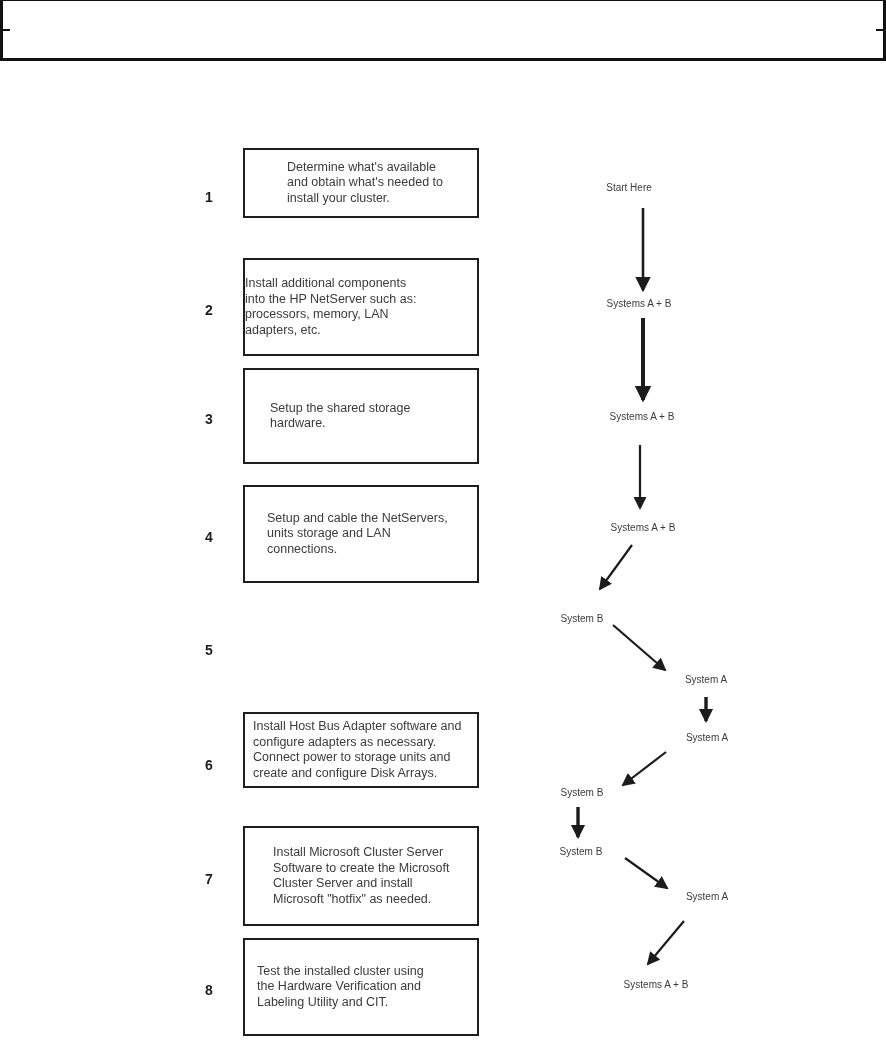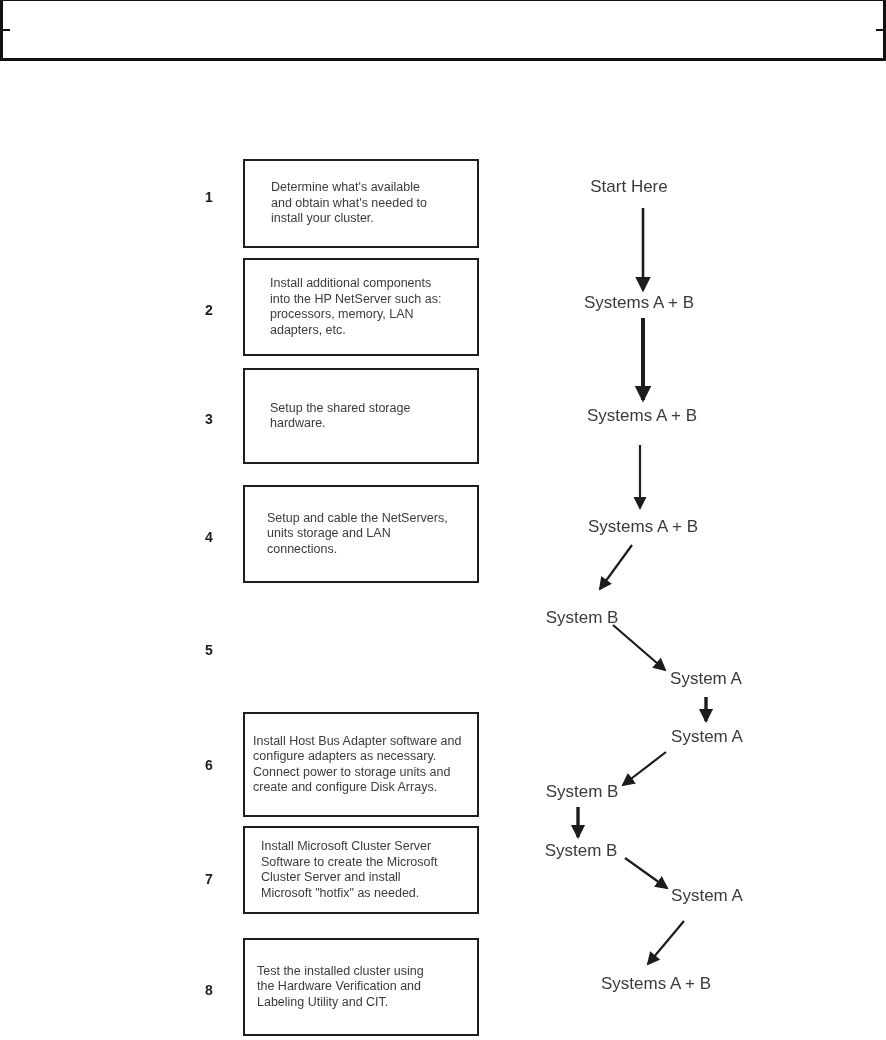--- a/index.html
+++ b/index.html
@@ -29,21 +29,21 @@
     display:flex;align-items:center;
   }
   .step-text{
     font-size:12.5px;line-height:15.5px;color:#3b3b3b;
     white-space:pre-line;padding-right:4px;
   }
 
   
   .flow-label{
     position:absolute;transform:translate(-50%,-50%);
-    font-size:17px;color:#3b3b3b;white-space:nowrap;
+    font-size:10px;color:#3b3b3b;white-space:nowrap;
   }
 
   
   .arrows{position:absolute;left:0;top:0;pointer-events:none;}
   .arrows line{stroke:#1c1c1c;}
   .a2{stroke-width:2.2px;}
   .a25{stroke-width:2.6px;}
   .a35{stroke-width:3.4px;}
   .a4{stroke-width:4px;}
 </style>
@@ -59,47 +59,47 @@
 
   <div class="step-number" style="top:189px">1</div>
   <div class="step-number" style="top:302px">2</div>
   <div class="step-number" style="top:411px">3</div>
   <div class="step-number" style="top:529px">4</div>
   <div class="step-number" style="top:642px">5</div>
   <div class="step-number" style="top:757px">6</div>
   <div class="step-number" style="top:871px">7</div>
   <div class="step-number" style="top:982px">8</div>
 
-  <div class="step-box" style="top:159px;height:89px;padding-left:26px">
+  <div class="step-box" style="top:148px;height:70px;padding-left:42px">
     <div class="step-text">Determine what's available
 and obtain what's needed to
 install your cluster.</div>
   </div>
-  <div class="step-box" style="top:258px;height:98px;padding-left:25px">
+  <div class="step-box" style="top:258px;height:98px;">
     <div class="step-text">Install additional components
 into the HP NetServer such as:
 processors, memory, LAN
 adapters, etc.</div>
   </div>
   <div class="step-box" style="top:368px;height:96px;padding-left:25px">
     <div class="step-text">Setup the shared storage
 hardware.</div>
   </div>
   <div class="step-box" style="top:485px;height:98px;padding-left:22px">
     <div class="step-text">Setup and cable the NetServers,
 units storage and LAN
 connections.</div>
   </div>
-  <div class="step-box" style="top:712px;height:105px;padding-left:8px">
+  <div class="step-box" style="top:712px;height:76px;padding-left:8px">
     <div class="step-text">Install Host Bus Adapter software and
 configure adapters as necessary.
 Connect power to storage units and
 create and configure Disk Arrays.</div>
   </div>
-  <div class="step-box" style="top:826px;height:88px;padding-left:16px">
+  <div class="step-box" style="top:826px;height:100px;padding-left:28px">
     <div class="step-text">Install Microsoft Cluster Server
 Software to create the Microsoft
 Cluster Server and install
 Microsoft "hotfix" as needed.</div>
   </div>
   <div class="step-box" style="top:938px;height:98px;padding-left:12px">
     <div class="step-text">Test the installed cluster using
 the Hardware Verification and
 Labeling Utility and CIT.</div>
   </div>

